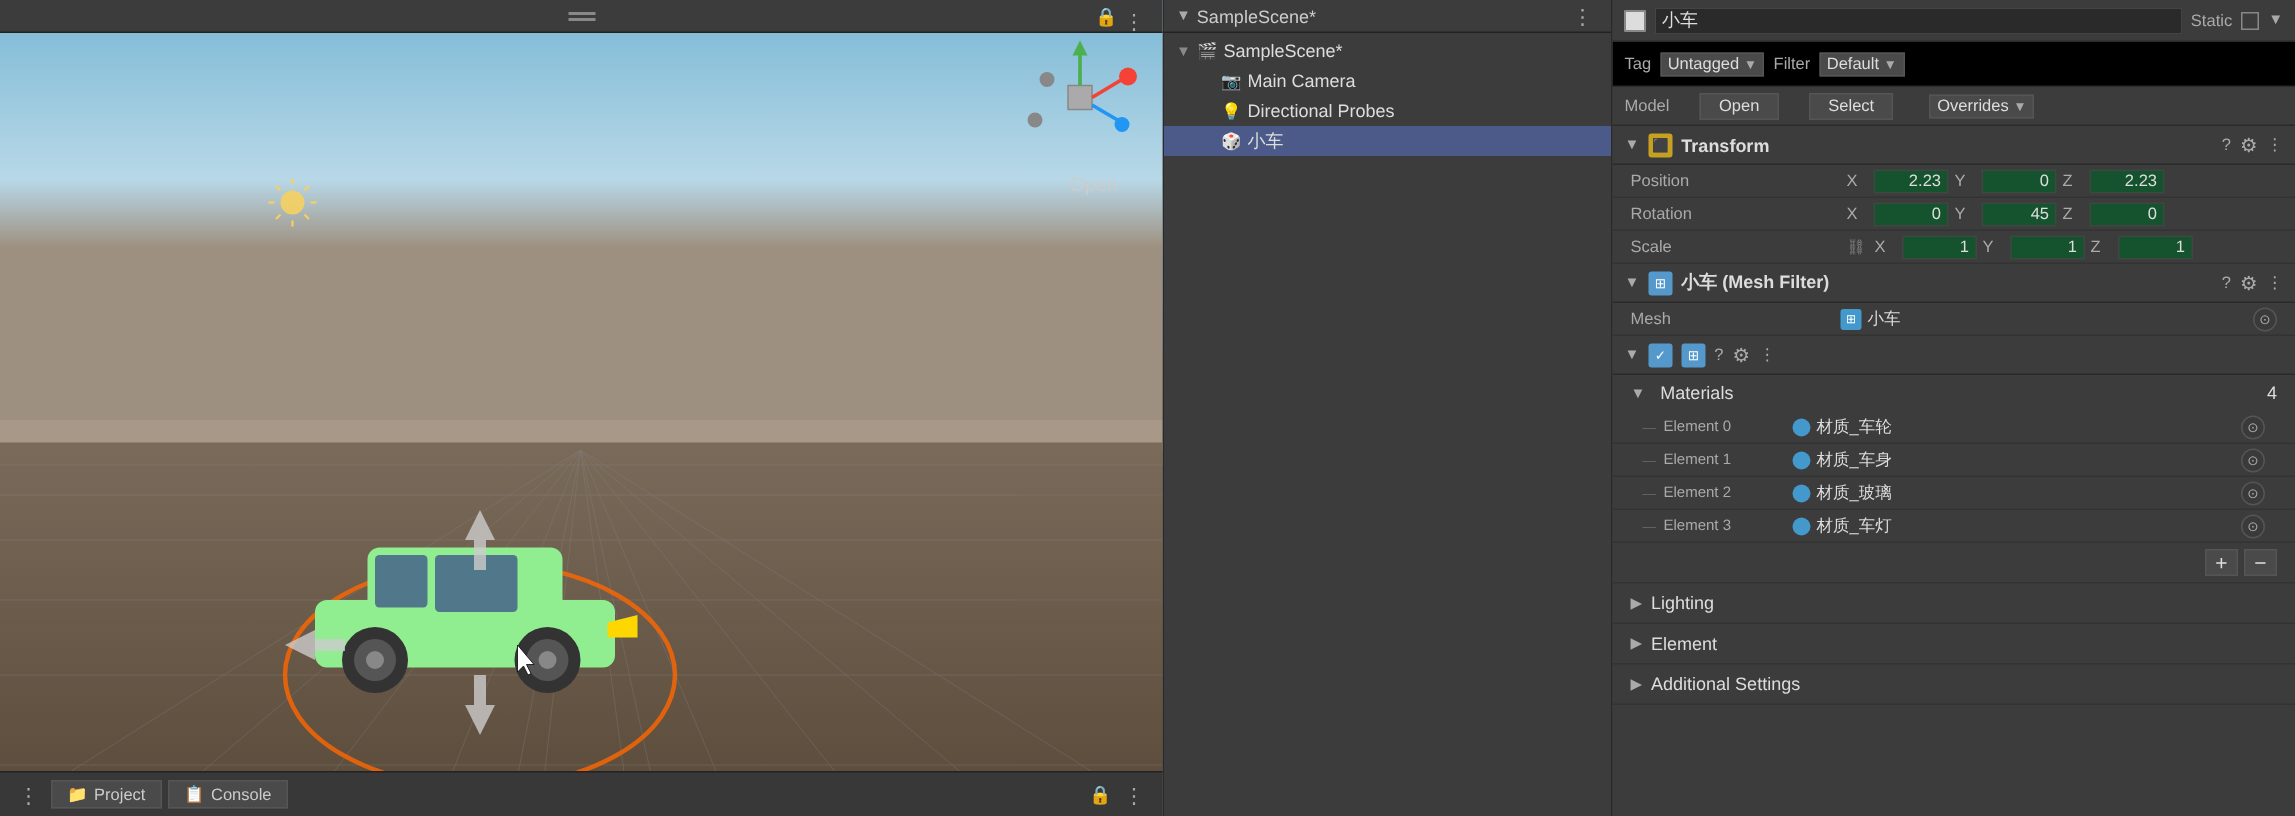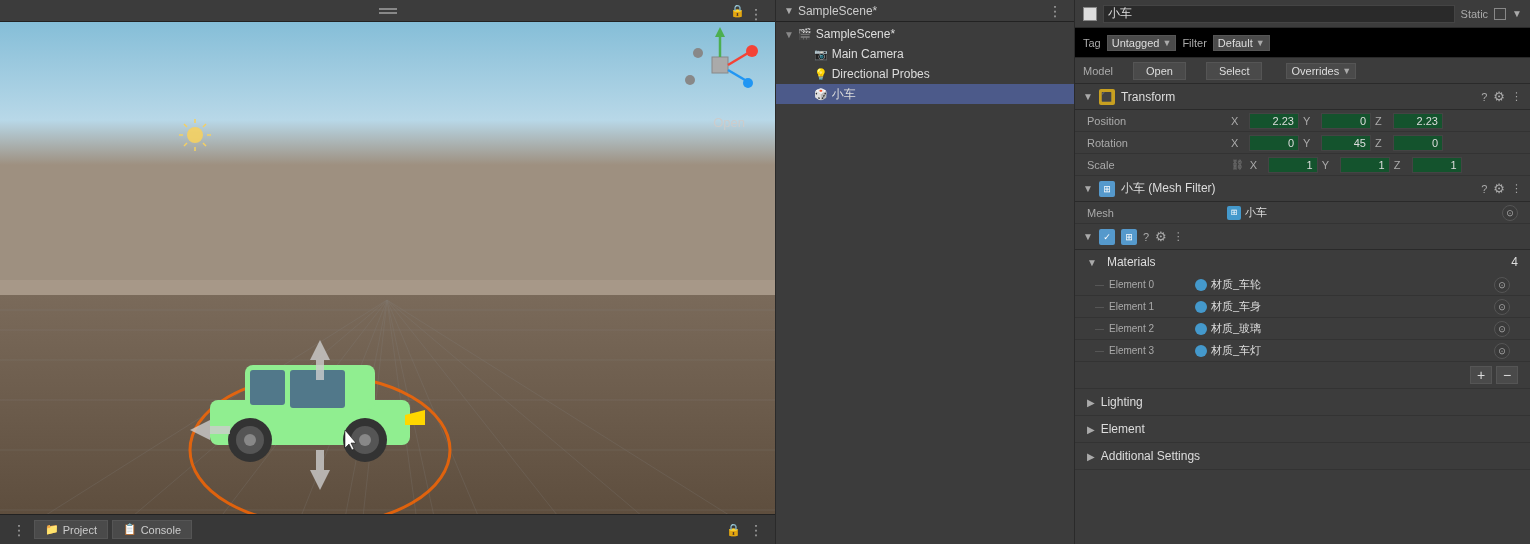--- a/index.html
+++ b/index.html
@@ -274,20 +274,21 @@
     }
 
     .component-header .comp-icon.grid {
       background: #5599cc;
     }
 
     .component-header .comp-title {
       flex: 1;
       color: #ddd;
       font-size: 12px;
+      font-weight: bold;
     }
 
     .component-header .comp-actions {
       display: flex;
       align-items: center;
       gap: 6px;
       color: #aaa;
       font-size: 11px;
     }
 

